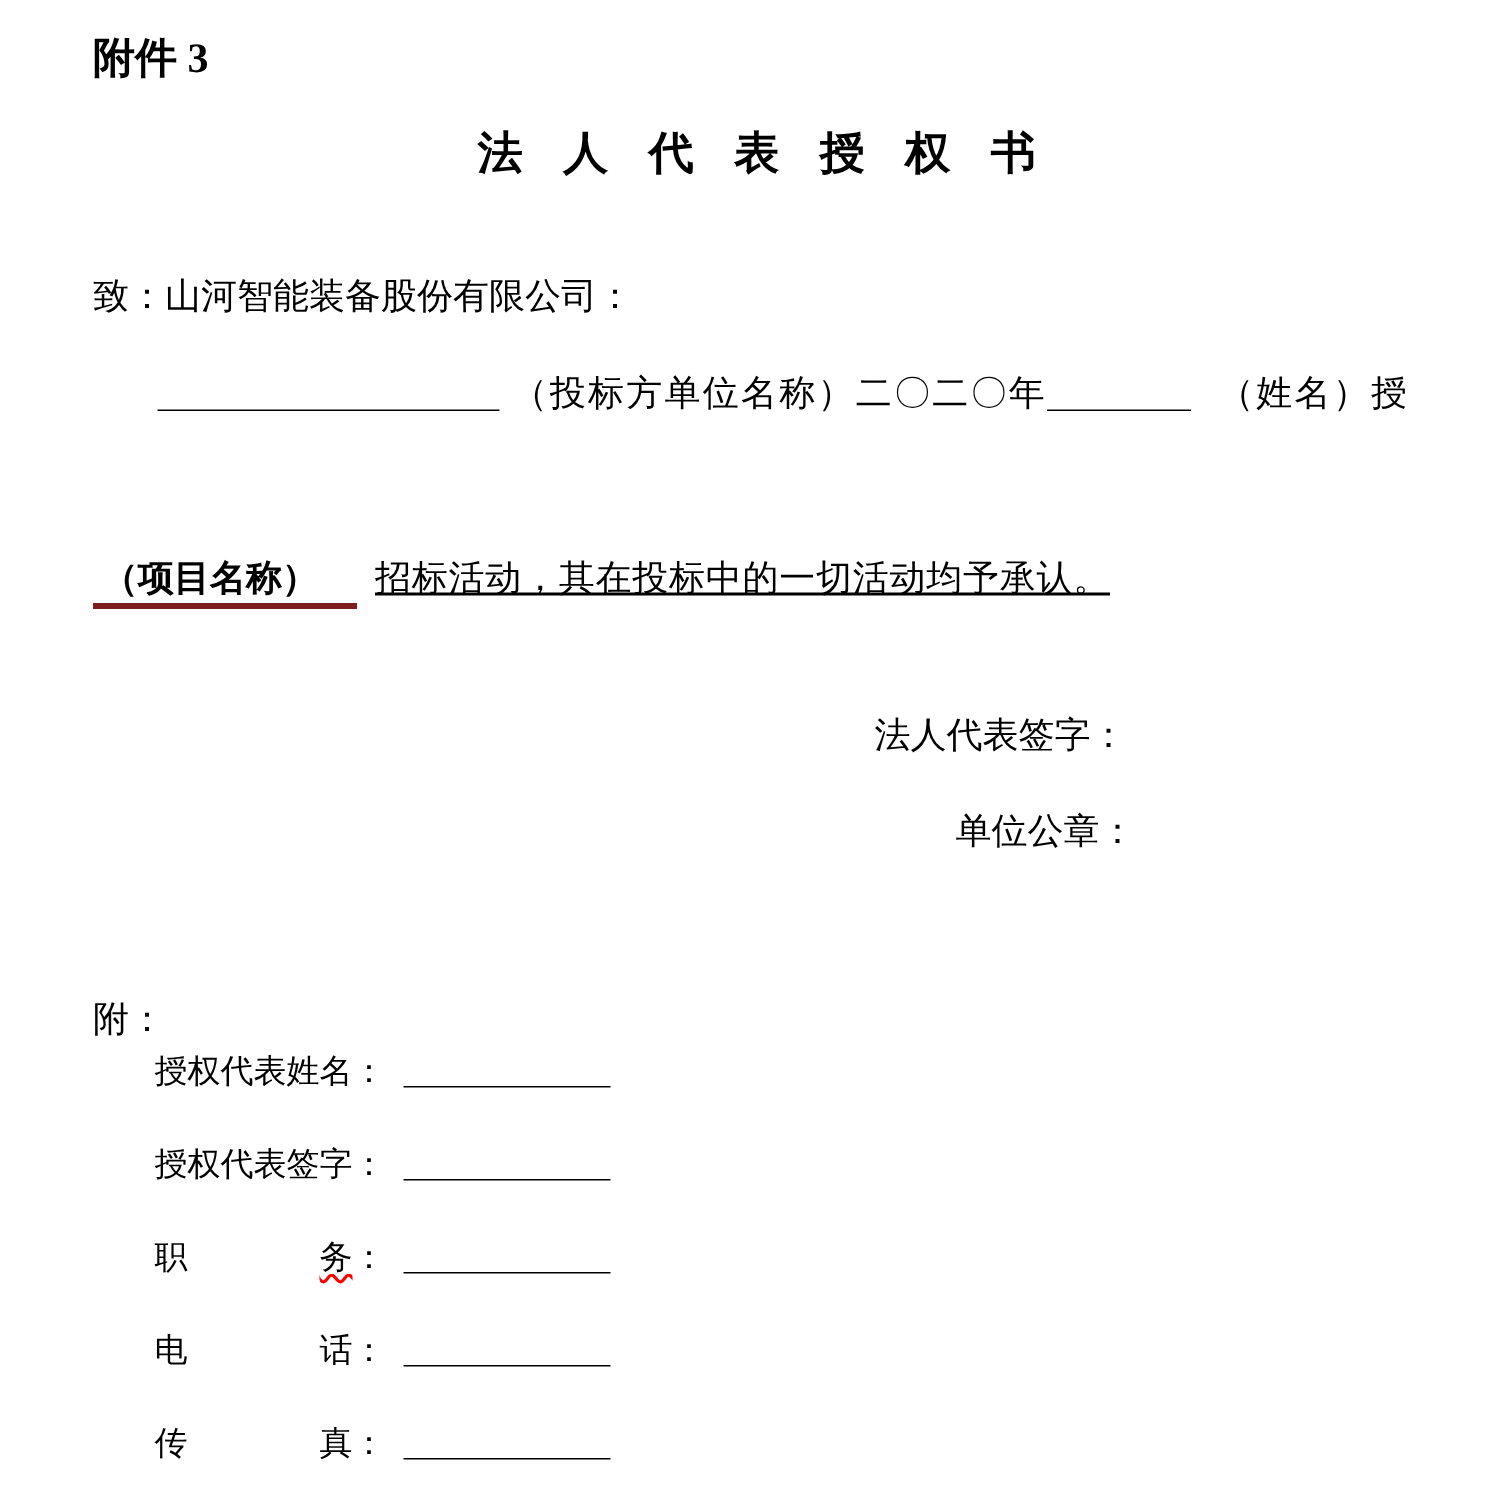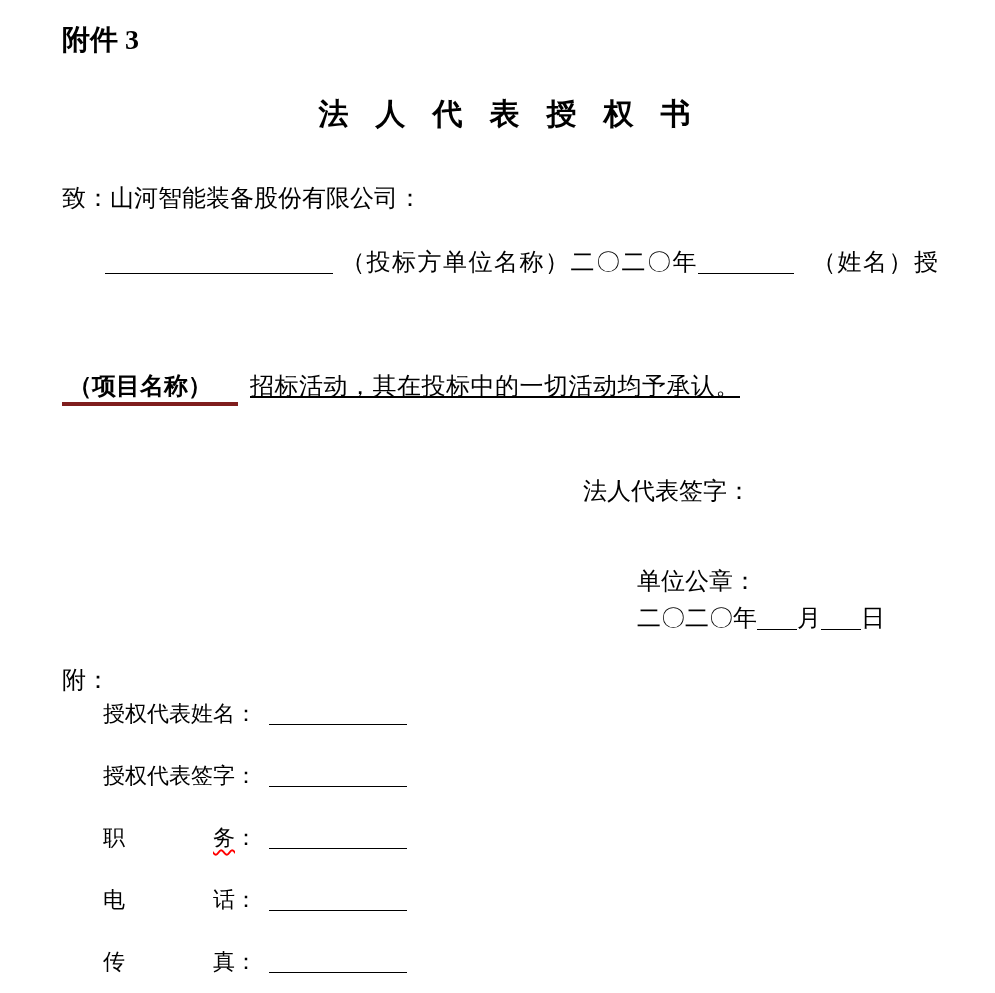--- a/index.html
+++ b/index.html
@@ -9,21 +9,21 @@
     background:#ffffff;
     color:#000000;
     font-family:"Liberation Serif","DejaVu Serif",serif;
     overflow:hidden;
   }
   .abs{position:absolute;line-height:1.12;white-space:nowrap;}
   .att-label{left:62px;top:24px;font-size:28px;font-weight:bold;}
   .doc-title{
     left:0;top:86px;width:100%;
     text-align:center;font-size:30px;font-weight:bold;
-    letter-spacing:27px;padding-left:41px;box-sizing:border-box;margin-top:11px;
+    letter-spacing:27px;padding-left:41px;box-sizing:border-box;
   }
   .to-line{left:62px;top:185px;font-size:24px;}
   .body-line{font-size:24px;}
   .lineA{left:62px;top:249px;}
   .lineB{left:62px;top:311px;}
   .lineC{left:62px;top:373px;}
   .lineA .t1,.lineA .t2{letter-spacing:1.5px;}
   .lineB .t{letter-spacing:3px;}
   .lineC .t{letter-spacing:0.5px;text-decoration:underline;}
   .blank{
@@ -41,21 +41,21 @@
   .sp14{display:inline-block;width:14px;}
   .project-blank{
     display:inline-block;
     font-weight:bold;
     border-bottom:4px solid #7f1d1d;
     padding:0 26px 2px 6px;
     margin-right:12px;
   }
   .sig{font-size:24px;}
   .sig-sign{left:583px;top:478px;}
-  .sig-seal{left:637px;top:568px;}
+  .sig-seal{left:637px;top:542px;}
   .sig-date{left:637px;top:605px;}
   .appendix-label{left:62px;top:667px;font-size:24px;}
   .app-row{left:103px;font-size:22px;font-family:Liberation Serif, serif;}
   .r1{top:702px;} .r2{top:764px;} .r3{top:826px;} .r4{top:888px;} .r5{top:950px;}
   .row-label{
     display:inline-flex;
     width:132px;
     justify-content:space-between;
     vertical-align:baseline;
   }
@@ -80,21 +80,20 @@
 
   <div class="abs body-line lineA"><span class="blank w228"></span><span class="t1">（投标方单位名称）二〇二〇年</span><span class="blank w96"></span><span class="sp18"></span><span class="t2">（姓名）授</span></div>
 
 
   <div class="abs body-line lineC"><span class="project-blank">（项目名称）</span><span class="t">招标活动，其在投标中的一切活动均予承认。</span></div>
 
   <div class="abs sig sig-sign">法人代表签字：</div>
 
   <div class="abs sig sig-seal">单位公章：</div>
 
-  <div class="abs sig sig-date"><span>二〇二〇年</span><span class="blank w40"></span><span>月</span><span class="blank w40"></span><span>日</span></div>
 
   <div class="abs appendix-label">附：</div>
 
   <div class="abs app-row r1"><span class="row-label">授权代表姓名</span><span>：</span><span class="blank w138"></span></div>
 
   <div class="abs app-row r2"><span class="row-label">授权代表签字</span><span>：</span><span class="blank w138"></span></div>
 
   <div class="abs app-row r3"><span class="row-label">
         <span>职</span>
         <span class="misspelled">务</span>

